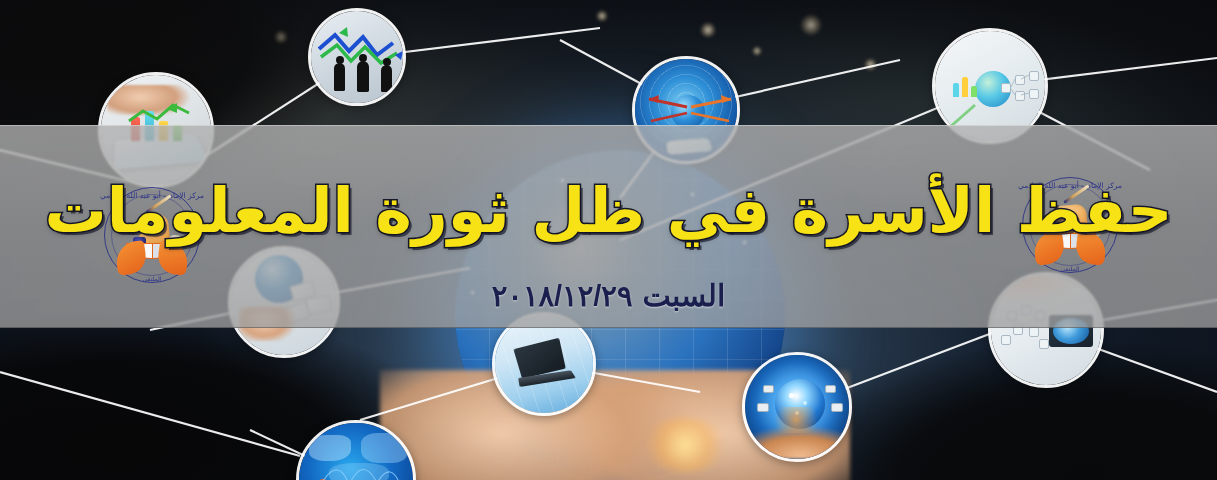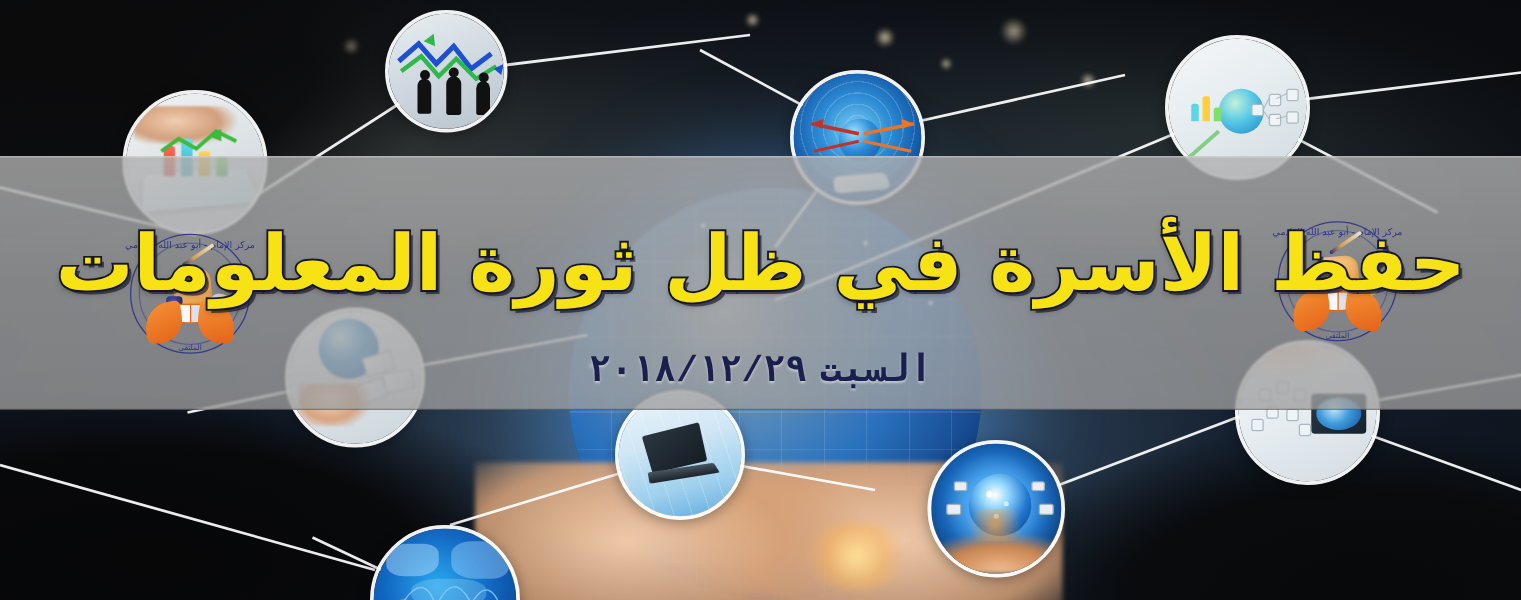--- a/index.html
+++ b/index.html
@@ -159,21 +159,21 @@
     paint-order:stroke fill;
     text-shadow:
       3px 3px 0 rgba(20,22,40,.65),
       0 2px 5px rgba(0,0,0,.35);
     white-space:nowrap;
   }
 
   .datebar{
     position:absolute;left:0;top:278px;width:1217px;
     text-align:center;direction:rtl;
-    font-family:Liberation Mono, monospace;
+    font-family:Liberation Sans, sans-serif;
     font-size:30px;font-weight:700;color:#1a1f4e;
     letter-spacing:1px;
     text-shadow:0 1px 2px rgba(255,255,255,.5);
   }
   .datebar .dnum{font-size:29px;padding-right:10px;}
 
   
   .logo{position:absolute;width:104px;height:104px;}
   .logo .ring{
     position:absolute;inset:4px;border-radius:50%;

